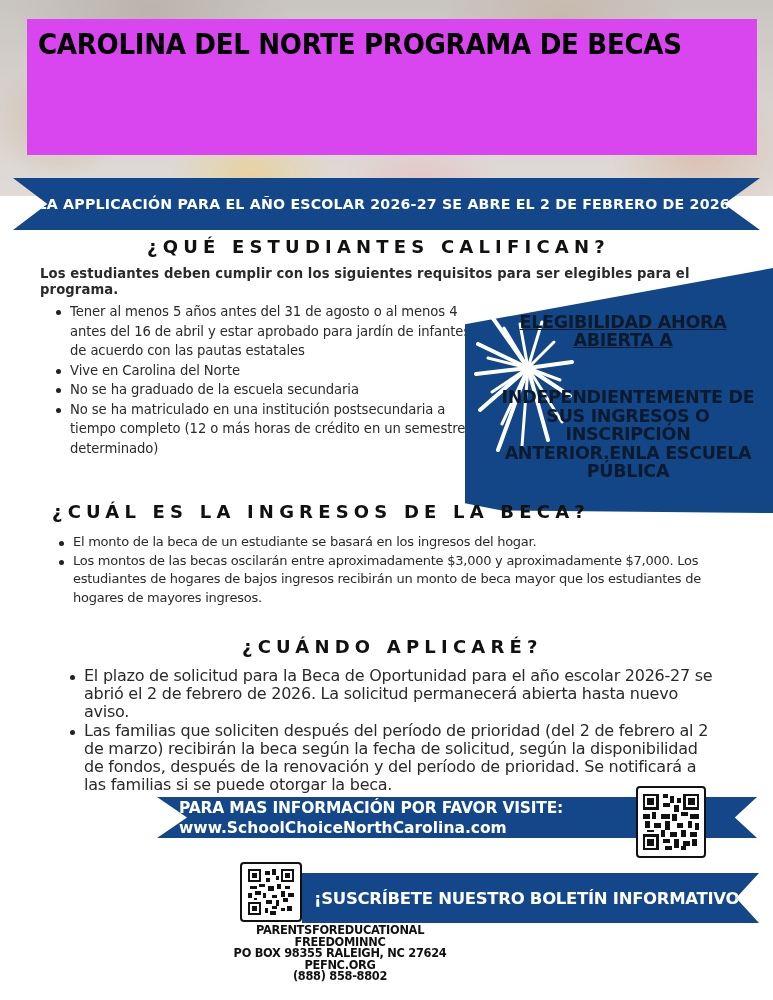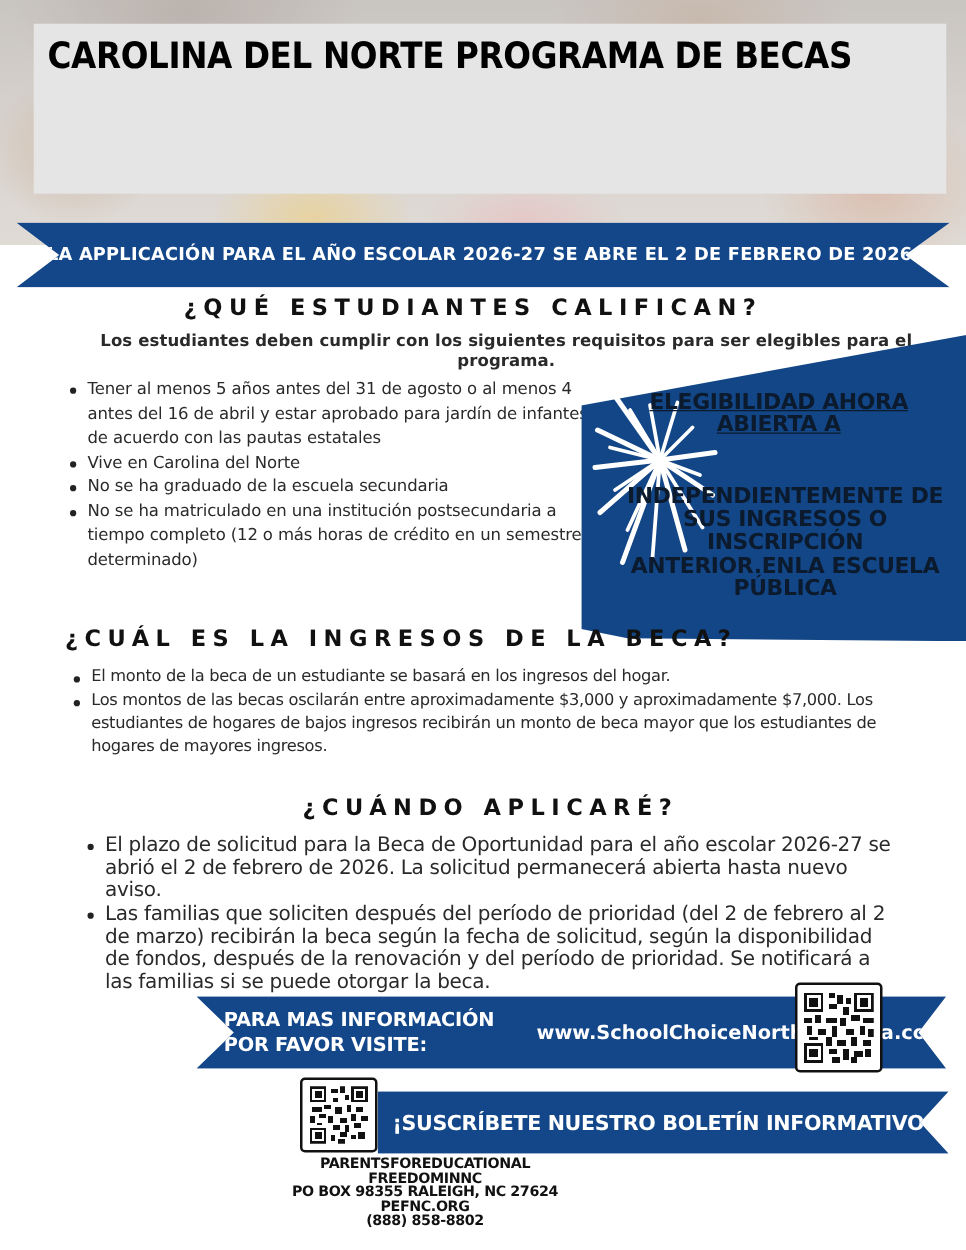--- a/index.html
+++ b/index.html
@@ -18,21 +18,21 @@
       radial-gradient(ellipse 140px 90px at 150px 10px, #a89a8f 0%, rgba(168,154,143,0) 100%),
       linear-gradient(180deg, #b8b2ac 0%, #cfc6bd 60%, #d7cfc5 100%);
     filter: saturate(0.75);
   }
   .hero::after {
     content: ""; position: absolute; inset: 0; background: rgba(255,255,255,0.25);
   }
 
   .title-box {
     position: absolute; left: 27px; top: 19px; width: 730px; height: 136px;
-    background: #e5e5e5; padding: 12px 20px 0 11px;
+    background: #d946ef; padding: 12px 20px 0 11px;
   }
   .title {
     font-family: "DejaVu Sans", sans-serif; font-weight: 900; font-size: 29px;
     line-height: 27px; color: #000; letter-spacing: -0.3px; text-transform: uppercase;
     font-stretch: condensed;
   }
   .intro {
     margin-top: 14px; font-family: "DejaVu Sans", sans-serif; font-weight: 300;
     font-size: 15.2px; line-height: 14.5px; color: #222; letter-spacing: -0.2px;
   }
@@ -47,21 +47,21 @@
     left: 13px; top: 178px; width: 747px; height: 52px;
     clip-path: polygon(0 0, 100% 0, 95.2% 50%, 100% 100%, 0 100%, 4.6% 50%);
     justify-content: center; font-size: 14.2px; letter-spacing: 0.2px;
   }
 
   .q-heading {
     position: absolute; font-family: "DejaVu Sans", sans-serif; font-weight: 700;
     font-size: 18px; letter-spacing: 5.2px; color: #111;
   }
   .sub-heading {
-    position: absolute; left: 40px; top: 266px; width: 730px; text-align: center;
+    position: absolute; left: 40px; top: 266px; width: 730px; 
     font-family: "DejaVu Sans", sans-serif; font-weight: 700; font-size: 13.2px;
     line-height: 16px; color: #2a2a2a; letter-spacing: 0.1px;
   }
   ul.bullets {
     position: absolute; list-style: none; font-family: "DejaVu Sans", sans-serif;
     font-weight: 400; color: #2a2a2a;
   }
   ul.bullets li { position: relative; padding-left: 17px; }
   ul.bullets li::before {
     content: ""; position: absolute; left: 3px; width: 5px; height: 5px;
@@ -83,23 +83,23 @@
   .firework { position: absolute; left: 468px; top: 300px; width: 140px; height: 160px; }
   .flag-text {
     position: absolute; font-family: "DejaVu Sans", sans-serif; font-weight: 900;
     color: #0c1a2e; text-align: center; text-transform: uppercase;
   }
   .flag-text-1 { left: 488px; top: 313px; width: 270px; font-size: 17.5px; line-height: 18px; letter-spacing: -0.3px; text-decoration: underline; }
   .flag-text-2 { left: 497px; top: 388px; width: 262px; font-size: 17.5px; line-height: 18.5px; letter-spacing: -0.3px; }
 
   
   .ribbon-info {
-    left: 157px; top: 797px; width: 600px; height: 58px;
+    left: 157px; top: 797px; width: 600px; height: 41px;
     clip-path: polygon(0 0, 100% 0, 96.3% 50%, 100% 100%, 0 100%, 5% 50%);
-    flex-direction: row; align-items: center; justify-content: center;
+    flex-direction: column; align-items: flex-start; justify-content: center;
     padding-left: 22px;
   }
   .ribbon-info .l1 { font-size: 15.5px; line-height: 20px; letter-spacing: -0.2px; }
   .ribbon-info .l2 { font-size: 15.5px; line-height: 20px; letter-spacing: 0px; }
 
   .ribbon-news {
     left: 302px; top: 873px; width: 457px; height: 50px;
     clip-path: polygon(0 0, 100% 0, 95% 50%, 100% 100%, 0 100%);
     padding-left: 12px; font-size: 16.5px; letter-spacing: -0.3px;
   }

